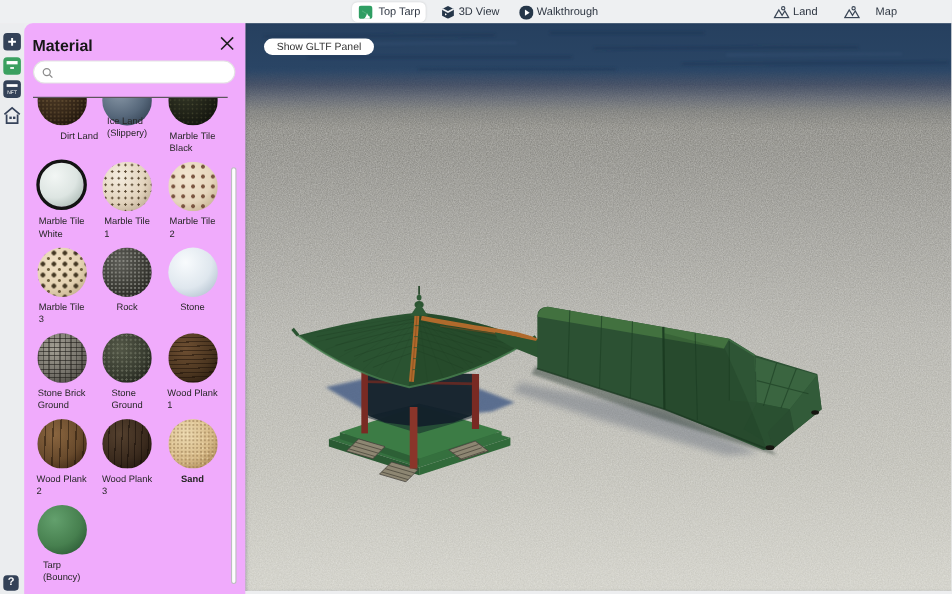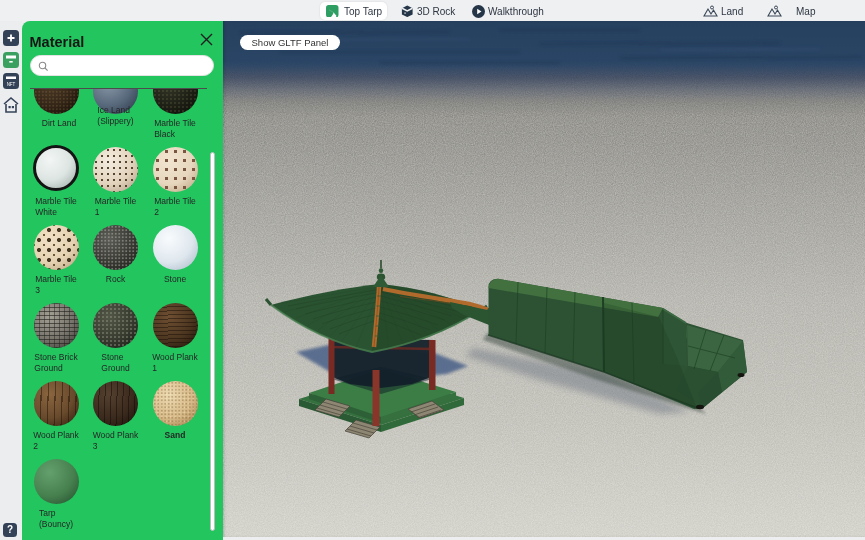--- a/index.html
+++ b/index.html
@@ -9,21 +9,21 @@
   .tbtxt{position:absolute;top:6px;font-size:10px;color:#2e3642;}
   #btn-top{position:absolute;left:320px;top:1.5px;width:67px;height:18.5px;background:#fff;border-radius:5px;box-shadow:0 0 2px rgba(0,0,0,.12);}
   #viewport{position:absolute;left:223px;top:21px;width:642px;height:516px;overflow:hidden;box-shadow:inset 2px 0 3px -1px rgba(30,40,60,0.35);
     background:linear-gradient(to bottom,#26405f 0px,#2a4565 43px,#3e4a61 56px,#5c626e 68px,#747573 80px,#7d7c77 92px,#83827d 119px,#94938e 179px,#aeada7 279px,#bebdb5 399px,#d0cfc7 498px,#d3d2ca 519px);}
   #scene{position:absolute;left:-223px;top:-21px;width:865px;height:540px;}
   #gltf{position:absolute;left:17px;top:14px;width:100px;height:15px;background:#fff;border-radius:8px;
         font-size:9.5px;color:#333;text-align:center;line-height:15px;}
   #strip{position:absolute;left:0;top:21px;width:22px;height:519px;background:#ebedef;z-index:20;}
   .sq{position:absolute;left:3px;width:16px;height:16px;border-radius:3.5px;background:#344258;
       color:#fff;text-align:center;}
-  #panel{position:absolute;left:22px;top:21px;width:201px;height:519px;background:#22c55e;z-index:25;
+  #panel{position:absolute;left:22px;top:21px;width:201px;height:519px;background:#f0abfc;z-index:25;
          border-top-left-radius:8px;}
   #ptitle{position:absolute;left:7.5px;top:13.5px;font-size:14.5px;line-height:14px;font-weight:bold;color:#161616;}
   #pclose{position:absolute;left:178px;top:12px;width:13px;height:13px;}
   #search{position:absolute;left:8px;top:34px;width:184px;height:21px;background:#fff;border:1px solid #e3e3e3;border-radius:11px;box-sizing:border-box;}
   #divline{position:absolute;left:8px;top:67px;width:177px;height:0;border-top:1.5px solid #4c4c4c;}
   #grid{position:absolute;left:0;top:68px;width:201px;height:451px;overflow:hidden;}
   .sph{position:absolute;width:45px;height:45px;border-radius:50%;}
   .lbl{position:absolute;width:60px;display:flex;justify-content:center;}
   .lbl>div{font-size:8.5px;line-height:11px;color:#262626;text-align:left;white-space:pre;}
   #sbar{position:absolute;left:187.5px;top:131px;width:5px;height:379px;border:1px solid #bcbcc0;border-radius:3px;background:#fdfdfd;box-sizing:border-box;}
@@ -183,21 +183,21 @@
       <rect width="14" height="14" rx="3" fill="#2f9e63"></rect>
       <path d="M4.6,14 C6.2,13.1 7.8,11.2 8.6,7.8 C9.2,9.6 10.4,10.9 11.4,11.2 L11.4,14 Z" fill="#fff"></path>
       <path d="M3.5,5.5 L8.3,8.3" stroke="#57b380" stroke-width="1"></path>
     </svg>
     <div class="tbtxt" style="left:344px;">Top Tarp</div>
     <svg class="ic" style="left:400.5px;top:4.5px" width="12.5" height="12.5" viewBox="0 0 14 14">
       <path d="M7 0.5 L13 3.5 L13 10.5 L7 13.5 L1 10.5 L1 3.5 Z" fill="#253649"></path>
       <path d="M1.2 3.6 L7 6.6 L12.8 3.6" stroke="#eef0f2" stroke-width="1.7" fill="none"></path>
       <path d="M4 8 L6 9 L4 10.2 Z" fill="#fff"></path>
     </svg>
-    <div class="tbtxt" style="left:417px;">3D Rock</div>
+    <div class="tbtxt" style="left:417px;">3D View</div>
     <svg class="ic" style="left:471.5px;top:5px" width="13" height="13" viewBox="0 0 14 14">
       <circle cx="7" cy="7" r="7" fill="#253649"></circle>
       <path d="M5.6 4 L10.2 7 L5.6 10 Z" fill="#fff"></path>
     </svg>
     <div class="tbtxt" style="left:488px;">Walkthrough</div>
     <svg class="ic" style="left:703px;top:5px" width="15" height="12" viewBox="0 0 15 12">
       <path d="M1 11 L5 4 L8 9 L10.5 5 L14 11 Z" fill="none" stroke="#3a4656" stroke-width="1.1"></path>
       <circle cx="9" cy="2.5" r="1.5" fill="none" stroke="#3a4656" stroke-width="1"></circle>
     </svg>
     <div class="tbtxt" style="left:721px;">Land</div>
@@ -242,21 +242,21 @@
     </svg>
     <div id="search">
       <svg style="position:absolute;left:7px;top:5px" width="11" height="11" viewBox="0 0 11 11">
         <circle cx="4.5" cy="4.5" r="3.2" fill="none" stroke="#8a8a8a" stroke-width="1.1"></circle>
         <line x1="7" y1="7" x2="9.6" y2="9.6" stroke="#8a8a8a" stroke-width="1.1"></line>
       </svg>
     </div>
     <div id="divline"></div>
     <div id="grid">
 <div class="sph" style="left:11.5px;top:-19.6px;background:radial-gradient(rgba(170,140,90,0.25) 0.6px, transparent 0.9px),radial-gradient(circle at 35% 30%, #4e3b26, #332517 55%, #140d06 95%);background-size:3.5px 3.5px,100% 100%;"></div>
-<div class="lbl" style="left:7px;top:29px;">
+<div class="lbl" style="left:20px;top:29px;">
         <div>Dirt Land</div>
       </div>
 <div class="sph" style="left:71.0px;top:-19.6px;background:radial-gradient(circle at 35% 30%, #8b9aa9, #56677a 55%, #2a3748 95%);"></div>
 <div class="lbl" style="left:63.5px;top:16px;">
         <div>Ice Land
 (Slippery)</div>
       </div>
 <div class="sph" style="left:130.5px;top:-19.6px;background-image:radial-gradient(rgba(150,150,100,0.28) 0.6px, transparent 0.9px),radial-gradient(circle at 35% 30%, #343827, #1e2016 55%, #0b0d08 95%);background-size:4px 4px,100% 100%;"></div>
 <div class="lbl" style="left:123px;top:29px;">
         <div>Marble Tile

